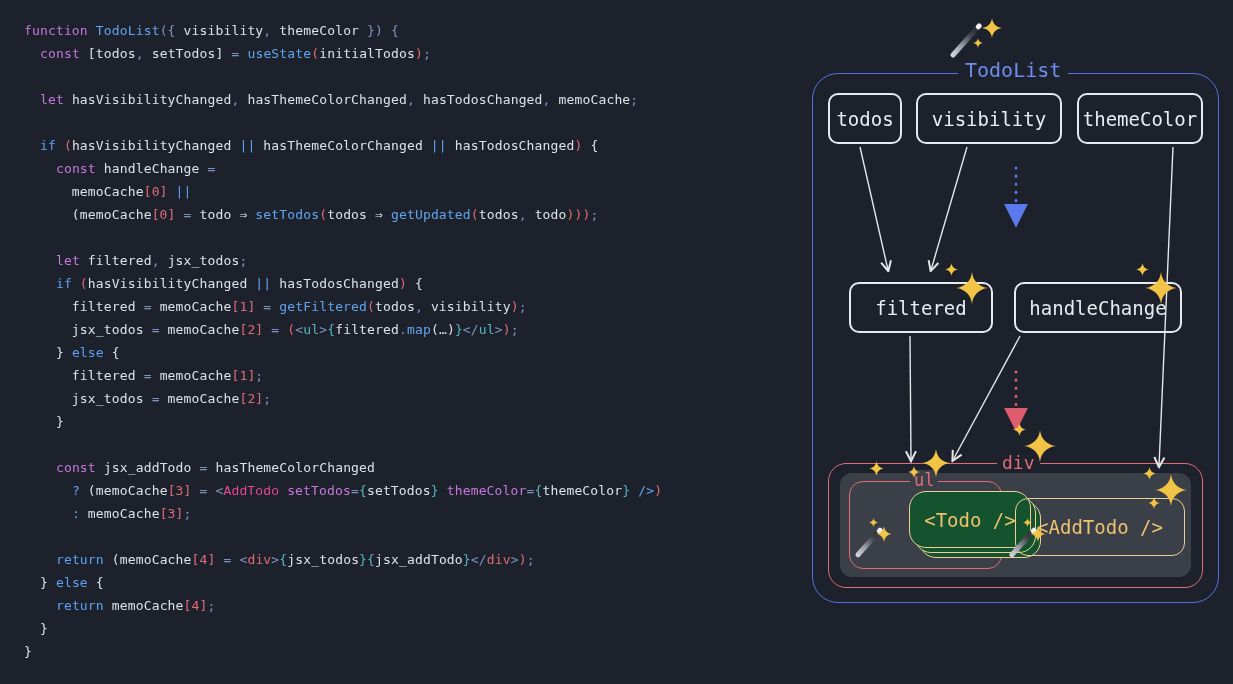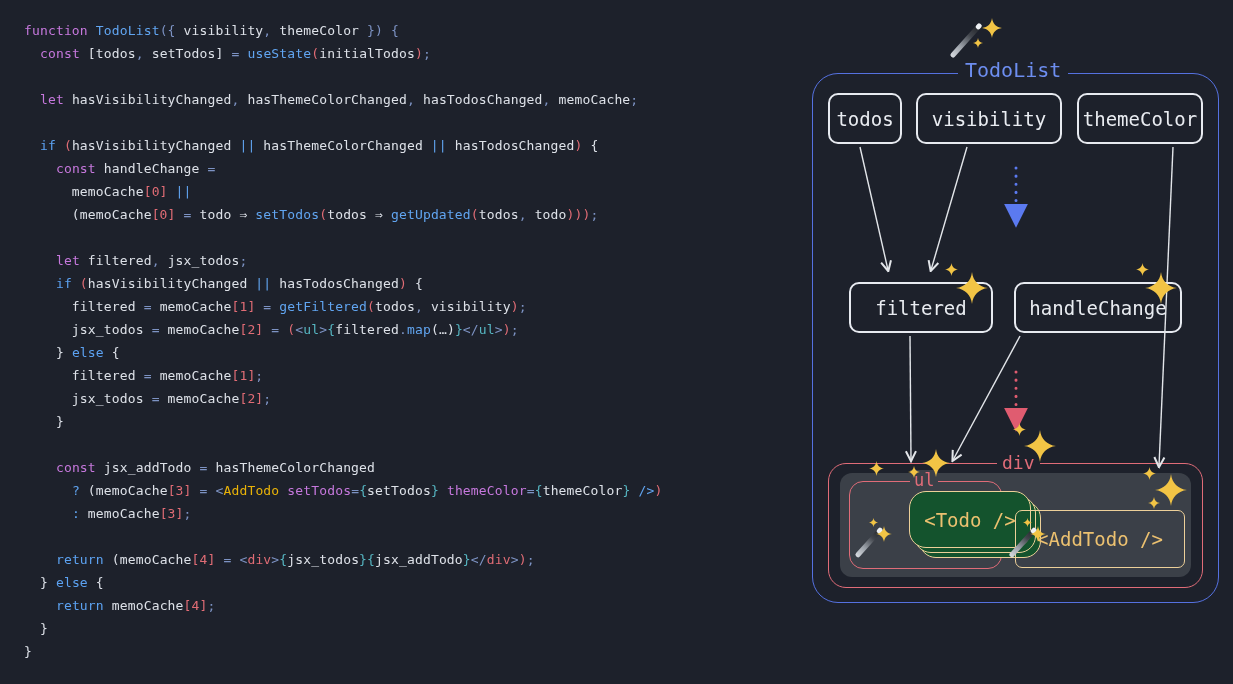--- a/index.html
+++ b/index.html
@@ -17,21 +17,21 @@
   .cl{height:23px;}
   .tk-kw{color:#c678dd;}
   .tk-at{color:#c678dd;}
   .tk-kwi{color:#5ca2f2;}
   .tk-fn{color:#61a5f1;}
   .tk-bl{color:#61a5f1;}
   .tk-id{color:#dde1e8;}
   .tk-pn{color:#7d93c4;}
   .tk-rd{color:#e06c75;}
   .tk-cy{color:#56b6c2;}
-  .tk-gd{color:#eab308;}
+  .tk-gd{color:#ec4899;font-family:Liberation Mono, monospace;}
   
   #diagram{position:absolute;left:0;top:0;width:1233px;height:684px;}
   .dbox{position:absolute;box-sizing:border-box;display:flex;align-items:center;justify-content:center;}
   .outer{left:812px;top:73px;width:407px;height:530px;border:1.5px solid #5571e0;border-radius:26px;}
   .dlabel{position:absolute;padding:0 7px;background:#1d212b;}
   #title-todolist{left:958px;top:58px;color:#6d8ef0;font-size:20px;}
   .wnode{border:2px solid #e7eaf0;border-radius:10px;color:#e9ecf1;font-size:19px;background:#1d212b;}
   .n-todos{left:828px;top:93px;width:74px;height:51px;}
   .n-visibility{left:916px;top:93px;width:146px;height:51px;}
   .n-themeColor{left:1077px;top:93px;width:126px;height:51px;}
@@ -40,21 +40,21 @@
   .divbox{left:828px;top:463px;width:375px;height:125px;border:1.5px solid #e06c78;border-radius:18px;}
   #div-label{left:997px;top:452px;color:#e06c78;font-size:18px;padding:0 5px;}
   .grayfill{left:840px;top:473px;width:351px;height:104px;background:#3b4048;border-radius:12px;}
   .ulbox{left:849px;top:481px;width:153px;height:88px;border:1.5px solid #e06c78;border-radius:14px;}
   #ul-label{left:910px;top:470px;color:#e06c78;font-size:17px;background:#3b4048;padding:0 4px;}
   .todo-stack{left:861px;top:491px;width:122px;height:57px;}
   .tcard{position:absolute;box-sizing:border-box;border:1.5px solid #edd099;border-radius:17px;width:122px;height:57px;background:#14532d;margin-left:48px;}
   .tcard.l2{left:10px;top:10px;}
   .tcard.l1{left:5px;top:5px;}
   .tcard.l0{left:0;top:0;display:flex;align-items:center;justify-content:center;color:#ecc170;font-size:19px;}
-  .addtodo{left:1015px;top:498px;width:170px;height:58px;border:1.5px solid #edd099;border-radius:7px;color:#ecc170;font-size:19px;margin-top:12px;}
+  .addtodo{left:1015px;top:498px;width:170px;height:58px;border:1.5px solid #edd099;border-radius:13px;color:#ecc170;font-size:19px;}
   
   #arrows{position:absolute;left:0;top:0;pointer-events:none;}
   
   .sp{position:absolute;pointer-events:none;}
   .sp svg{display:block;width:100%;height:100%;}
   .wand{position:absolute;pointer-events:none;}
   .stick{display:block;position:relative;height:5px;border-radius:3px;
     background:linear-gradient(90deg,#d9dce1 0%,#9aa0a8 32%,#41454c 65%,#26292e 90%,#26292e 100%);}
   .stick::after{content:"";position:absolute;right:0;top:0;width:6px;height:5px;border-radius:2px;background:#eef1f5;}
 </style>

